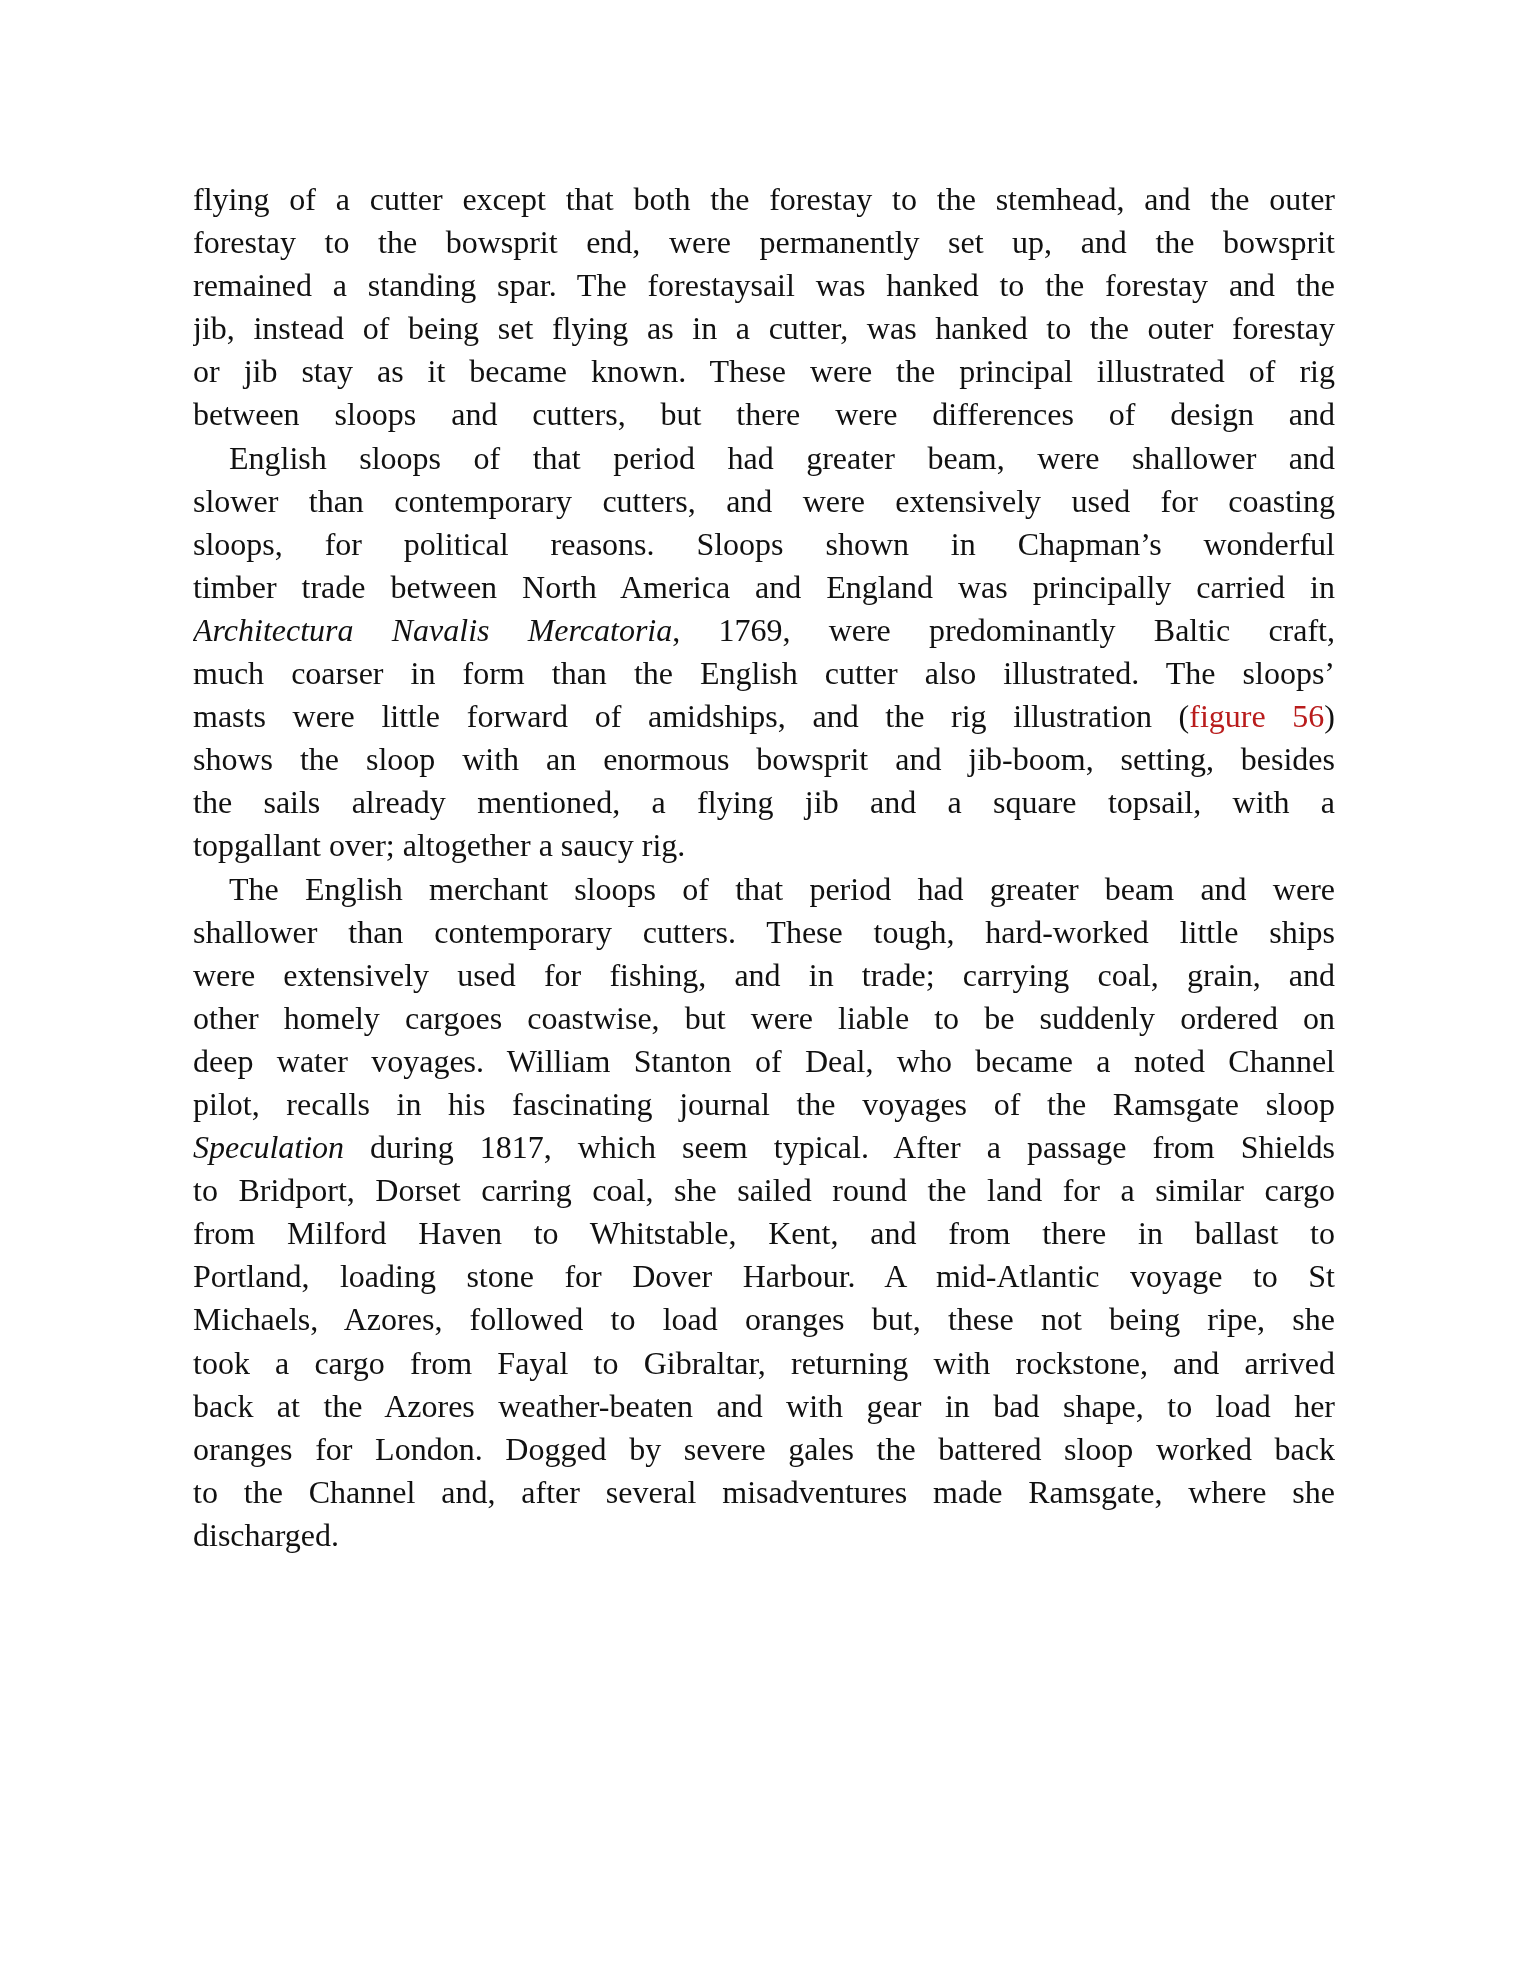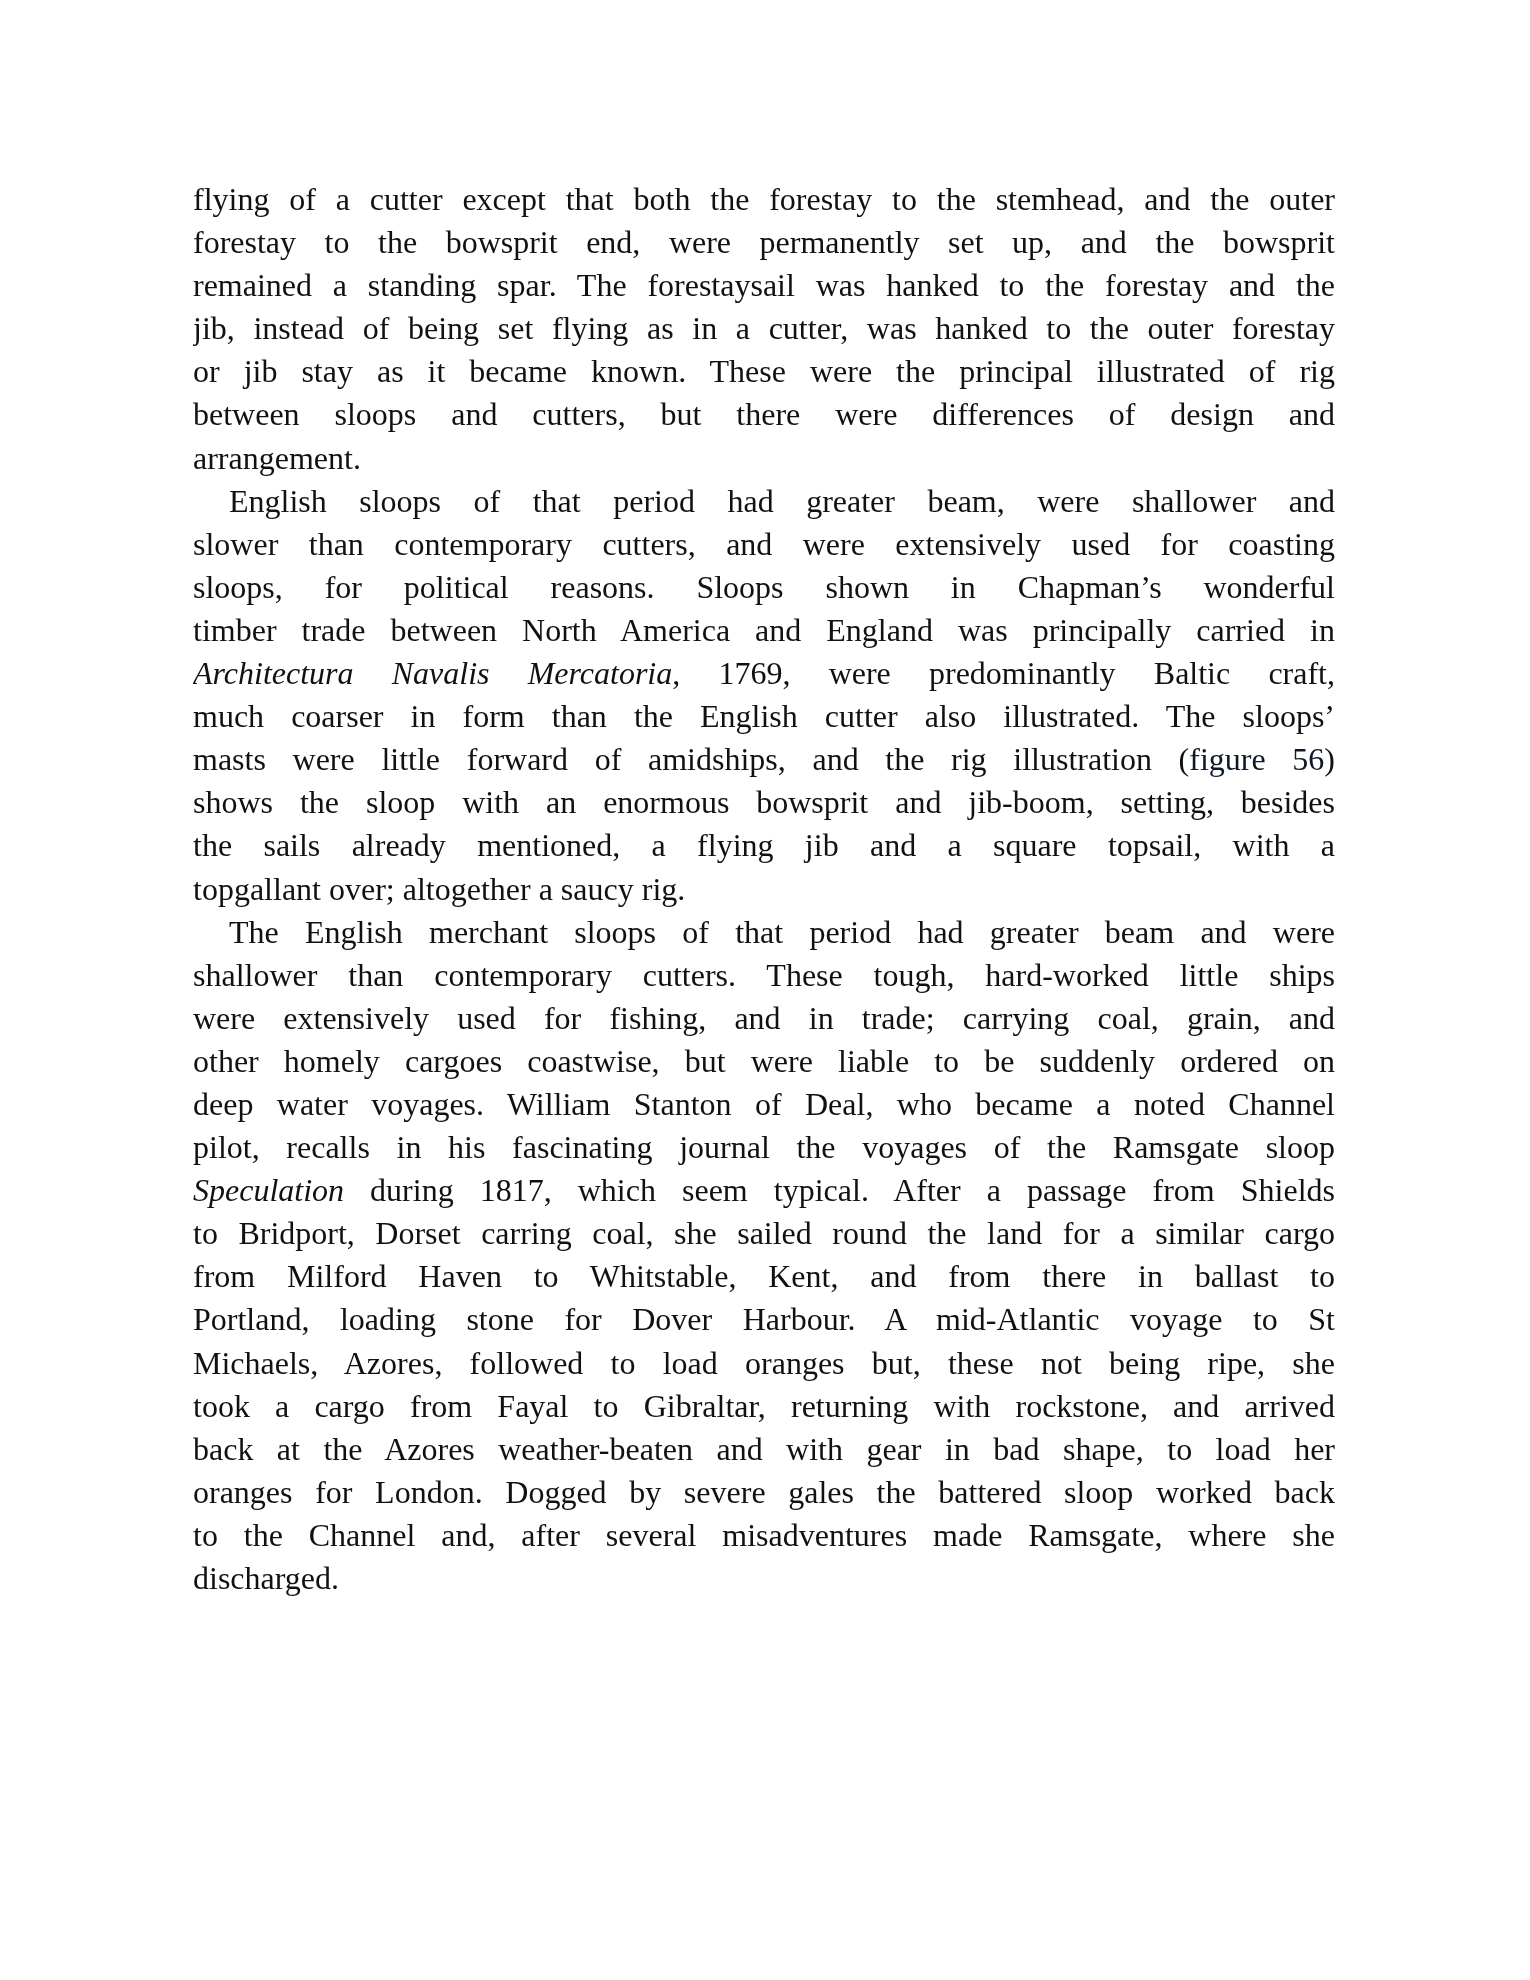--- a/index.html
+++ b/index.html
@@ -19,34 +19,33 @@
     height: 43.1px;
     white-space: nowrap;
     text-align: justify;
     text-align-last: justify;
     white-space: normal;
     overflow: hidden;
   }
   .line.last { text-align-last: left; }
   .line.indent { padding-left: 36px; }
   .it { font-style: italic; }
-  .link { color: #0f172a; text-decoration: none; cursor: pointer; }
+  .link { color: #b91c1c; text-decoration: none; cursor: pointer; }
 </style>
 </head>
 <body>
 
 <div class="page" id="page">
     <div>
       <div class="line"><span>flying of a cutter except that both the forestay to the stemhead, and the outer</span></div>
       <div class="line"><span>forestay to the bowsprit end, were permanently set up, and the bowsprit</span></div>
       <div class="line"><span>remained a standing spar. The forestaysail was hanked to the forestay and the</span></div>
       <div class="line"><span>jib, instead of being set flying as in a cutter, was hanked to the outer forestay</span></div>
       <div class="line"><span>or jib stay as it became known. These were the principal illustrated of rig</span></div>
       <div class="line"><span>between sloops and cutters, but there were differences of design and</span></div>
-      <div class="line last"><span>arrangement.</span></div>
     </div>
     <div>
       <div class="line indent"><span>English sloops of that period had greater beam, were shallower and</span></div>
       <div class="line"><span>slower than contemporary cutters, and were extensively used for coasting</span></div>
       <div class="line"><span>sloops, for political reasons. Sloops shown in Chapman’s wonderful</span></div>
       <div class="line"><span>timber trade between North America and England was principally carried in</span></div>
       <div class="line"><span class="it">Architectura Navalis Mercatoria</span><span>, 1769, were predominantly Baltic craft,</span></div>
       <div class="line"><span>much coarser in form than the English cutter also illustrated. The sloops’</span></div>
       <div class="line"><span>masts were little forward of amidships, and the rig illustration (</span><a class="link">figure 56</a><span>)</span></div>
       <div class="line"><span>shows the sloop with an enormous bowsprit and jib-boom, setting, besides</span></div>

